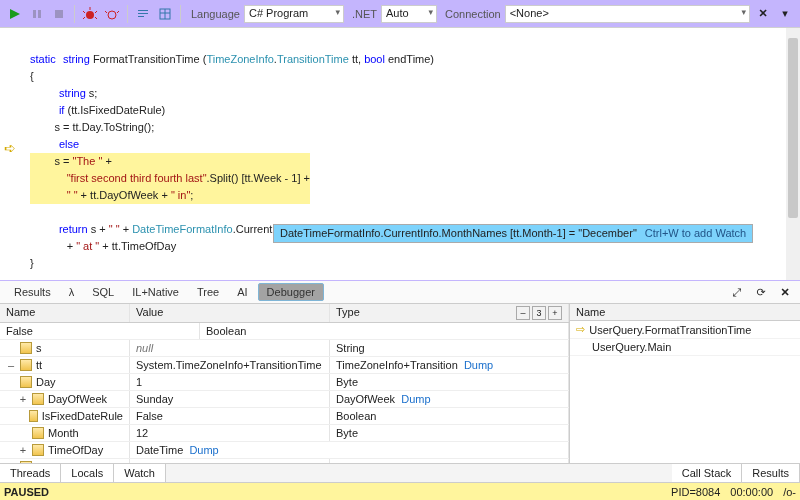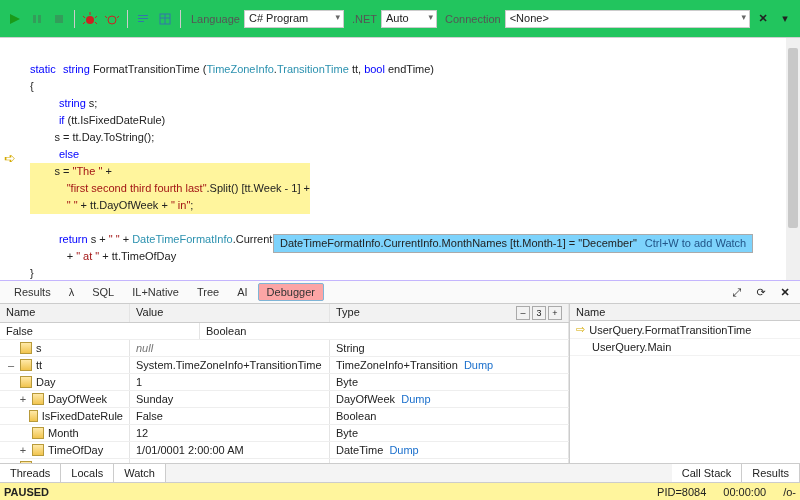--- a/index.html
+++ b/index.html
@@ -1,17 +1,17 @@
 <!DOCTYPE html>
 <html><head>
 <meta charset="utf-8">
 <style>
 * { box-sizing: border-box; margin: 0; padding: 0; font-family: "Segoe UI", Tahoma, sans-serif; font-size: 11px; }
 body { background: #fff; width: 800px; height: 500px; overflow: hidden; color: #222; display: flex; flex-direction: column; }
-.toolbar { display: flex; align-items: center; padding: 2px 6px; border-bottom: 1px solid #d0d0d0; background: #22c55e; height: 38px; gap: 4px; }
+.toolbar { display: flex; align-items: center; padding: 2px 6px; border-bottom: 1px solid #d0d0d0; background: #c4b5fd; height: 28px; gap: 4px; }
 .tb-btn { width: 18px; height: 18px; display: flex; align-items: center; justify-content: center; cursor: pointer; }
 .sep { width: 1px; height: 18px; background: #ccc; margin: 0 2px; }
 .lbl { font-size: 11px; color: #555; margin-left: 4px; }
 .dropdown { border: 1px solid #ccc; background: #fff; font-size: 11px; padding: 1px 16px 1px 4px; height: 18px; position: relative; cursor: pointer; }
 .dropdown::after { content: "▾"; position: absolute; right: 3px; top: 1px; color: #666; font-size: 9px; }
 .dropdown.wide { flex: 1; }
 .editor { flex: 1; position: relative; overflow: hidden; background: #fff; }
 .code { font-family: Consolas, monospace; font-size: 12px; line-height: 17px; padding: 6px 0 6px 30px; white-space: pre; }
 .kw { color: #0000ff; }
 .str { color: #a31515; }
@@ -19,21 +19,21 @@
 .hl { background: #fff59d; display: inline-block; }
 .gutter-arrow { position: absolute; left: 4px; top: 112px; color: #d4a900; font-size: 14px; }
 .tooltip { position: absolute; top: 196px; left: 273px; background: #7dd3fc; border: 1px solid #aaa; padding: 2px 6px; font-family: Consolas, monospace; font-size: 11px; white-space: nowrap; }
 .tooltip .hint { color: #258; margin-left: 8px; }
 .scrollbar { position: absolute; right: 0; top: 0; bottom: 0; width: 14px; background: #f0f0f0; }
 .scrollthumb { position: absolute; right: 2px; top: 10px; width: 10px; height: 180px; background: #c8c8c8; border-radius: 2px; }
 .panels { height: 202px; border-top: 1px solid #c4b5fd; display: flex; flex-direction: column; }
 .tabrow { display: flex; align-items: center; border-bottom: 1px solid #ccc; background: #fafafa; padding: 2px 6px; gap: 2px; }
 .tabrow .right { margin-left: auto; display: flex; gap: 6px; align-items: center; }
 .ptab { padding: 2px 8px; font-size: 11px; color: #333; cursor: pointer; }
-.ptab.active { background: #fca5a5; border: 1px solid #7fb5d6; border-radius: 2px; }
+.ptab.active { background: #a3a3a3; border: 1px solid #7fb5d6; border-radius: 2px; }
 .panel-body { flex: 1; display: flex; overflow: hidden; }
 .grid { flex: 1; border-right: 1px solid #ccc; overflow: hidden; display: flex; flex-direction: column; }
 .grid-head, .grid-row { display: flex; font-size: 11px; }
 .grid-head { background: #f2f2f2; border-bottom: 1px solid #ccc; }
 .cell { padding: 2px 6px; overflow: hidden; white-space: nowrap; text-overflow: ellipsis; border-right: 1px solid #e4e4e4; }
 .cn { width: 130px; }
 .cv { width: 200px; }
 .ct { flex: 1; }
 .grid-row { border-bottom: 1px solid #eee; }
 .grid-row .cn { display: flex; align-items: center; gap: 4px; }
@@ -42,21 +42,21 @@
 .italic { font-style: italic; color: #777; }
 .dump { color: #1a6fcc; cursor: pointer; }
 .green { color: #1a8a1a; }
 .stack { width: 230px; display: flex; flex-direction: column; }
 .stack-head { background: #f2f2f2; border-bottom: 1px solid #ccc; padding: 2px 6px; }
 .stack-row { padding: 2px 6px; display: flex; align-items: center; gap: 4px; border-bottom: 1px solid #f2f2f2; }
 .arrow-cur { color: #d4a900; }
 .bottom-tabs { display: flex; border-top: 1px solid #ccc; background: #f4f4f4; }
 .btab { padding: 3px 10px; border-right: 1px solid #ccc; font-size: 11px; cursor: pointer; background: #fff; border-top: 1px solid #ccc; margin-top: -1px; }
 .statusbar { height: 18px; background: #fff59d; display: flex; align-items: center; font-size: 11px; padding: 0 4px; border-top: 1px solid #ccc; }
-.statusbar .rseg { margin-left: auto; display: flex; gap: 17px; }
+.statusbar .rseg { margin-left: auto; display: flex; gap: 10px; }
 .headbtns { display: flex; gap: 2px; margin-left: auto; }
 .sqbtn { border: 1px solid #aaa; width: 14px; height: 14px; font-size: 9px; display: flex; align-items: center; justify-content: center; cursor: pointer; }
 svg { display: block; }
 </style>
 </head>
 <body>
 
 <div class="toolbar">
   <span class="tb-btn">
       <svg width="12" height="12">
@@ -230,21 +230,20 @@
             </div>
             <div class="cell cv">12</div>
             <div class="cell ct">Byte</div>
           </div>
           <div class="grid-row">
             <div class="cell cn" style="padding-left:18px">
               <span class="exp">+</span>
               <span class="picon"></span>
               <span>TimeOfDay</span>
             </div>
-            <div class="cell cv">1/01/0001 2:00:00 AM</div>
             <div class="cell ct">DateTime &nbsp;<span class="dump">Dump</span></div>
           </div>
           <div class="grid-row">
             <div class="cell cn" style="padding-left:6px">
               <span class="exp"></span>
               <span class="picon"></span>
               <span>Week</span>
             </div>
             <div class="cell cv">1</div>
             <div class="cell ct">Byte</div>

